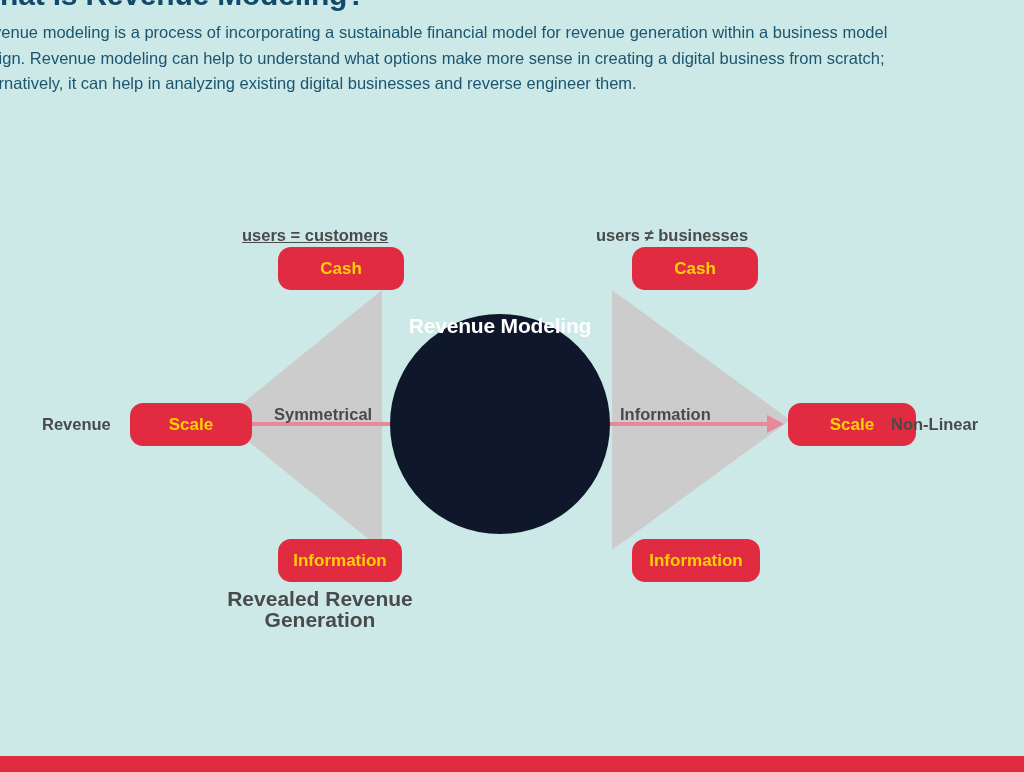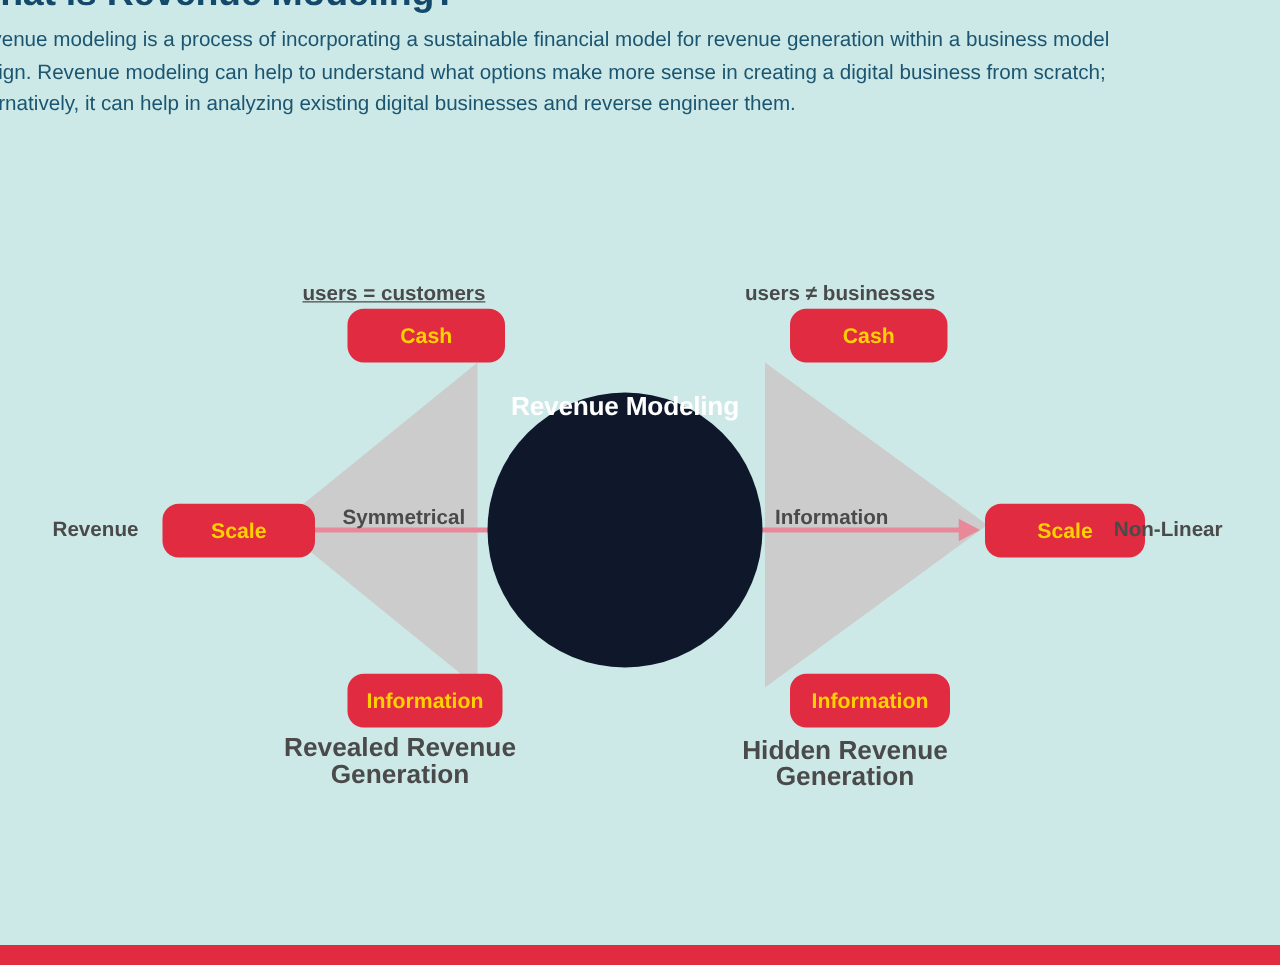--- a/index.html
+++ b/index.html
@@ -231,19 +231,18 @@
     <div class="pill pill-cash-right">Cash</div>
 
     <div class="pill pill-scale-right">Scale</div>
 
     <div class="pill pill-info-right">Information</div>
 
     <div class="lbl lbl-nonlinear">Non-Linear</div>
 
     <div class="lbl lbl-asymmetric">Information</div>
 
-    <div class="caption caption-right">Hidden Revenue Generation</div>
 
   </div>
 
   <div class="bottom-bar"></div>
 
 </div>
 
 </body></html>

